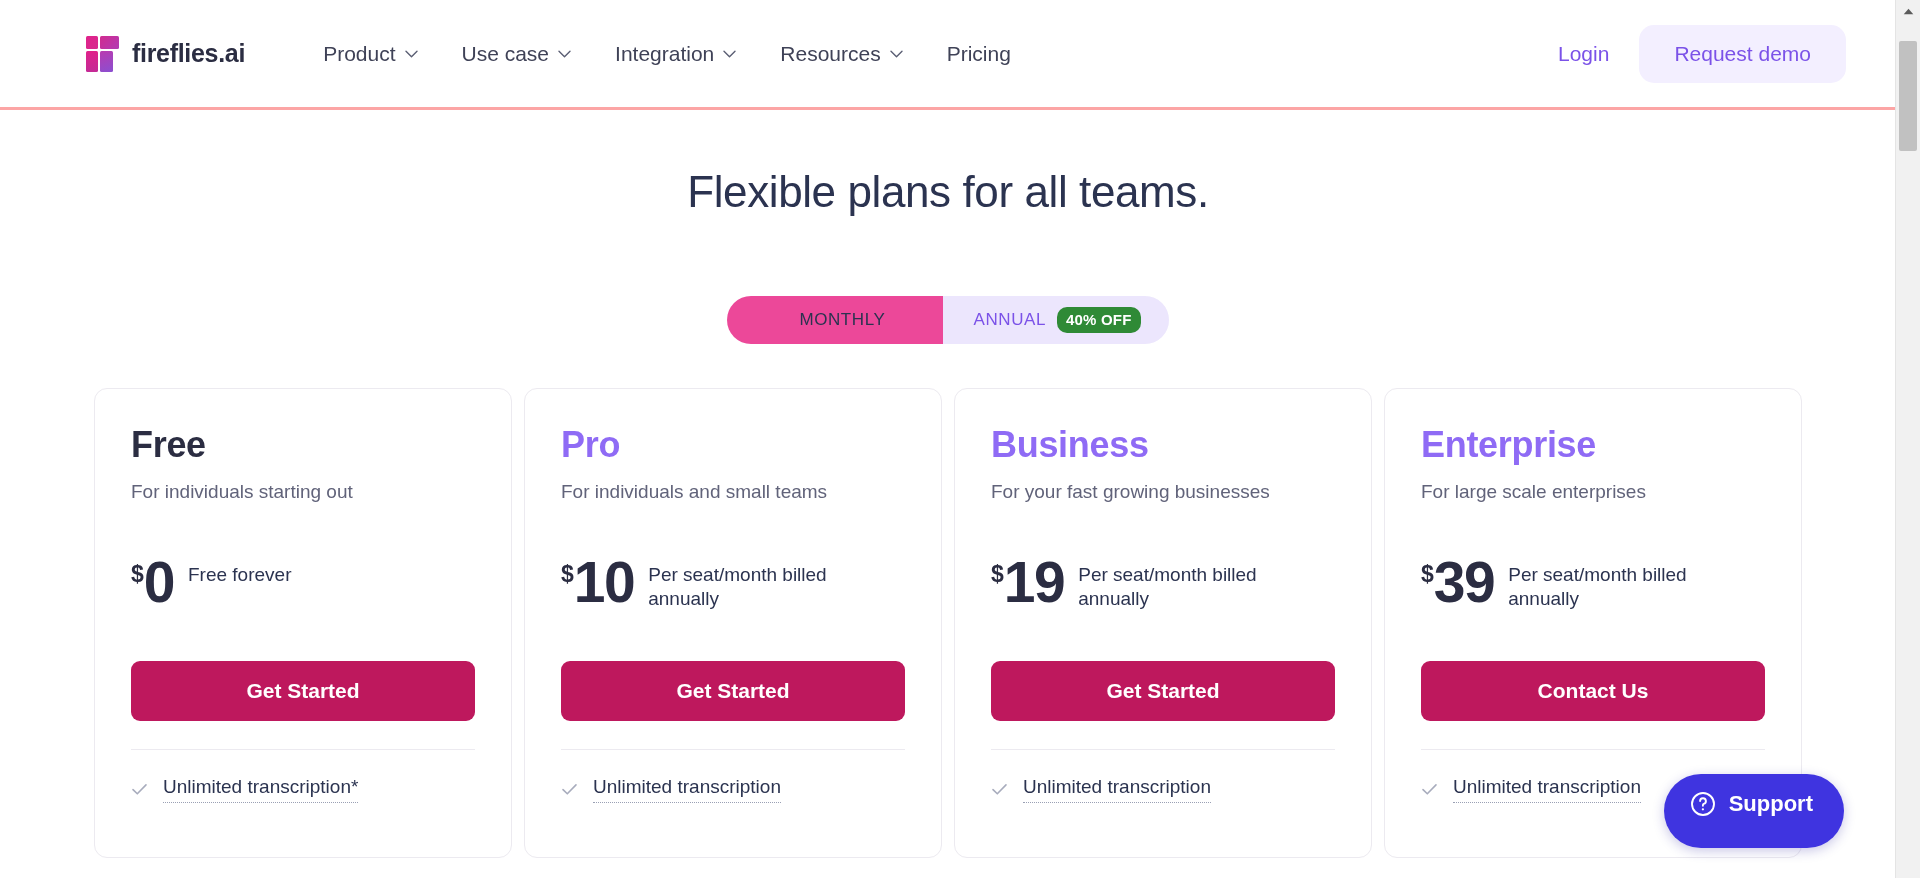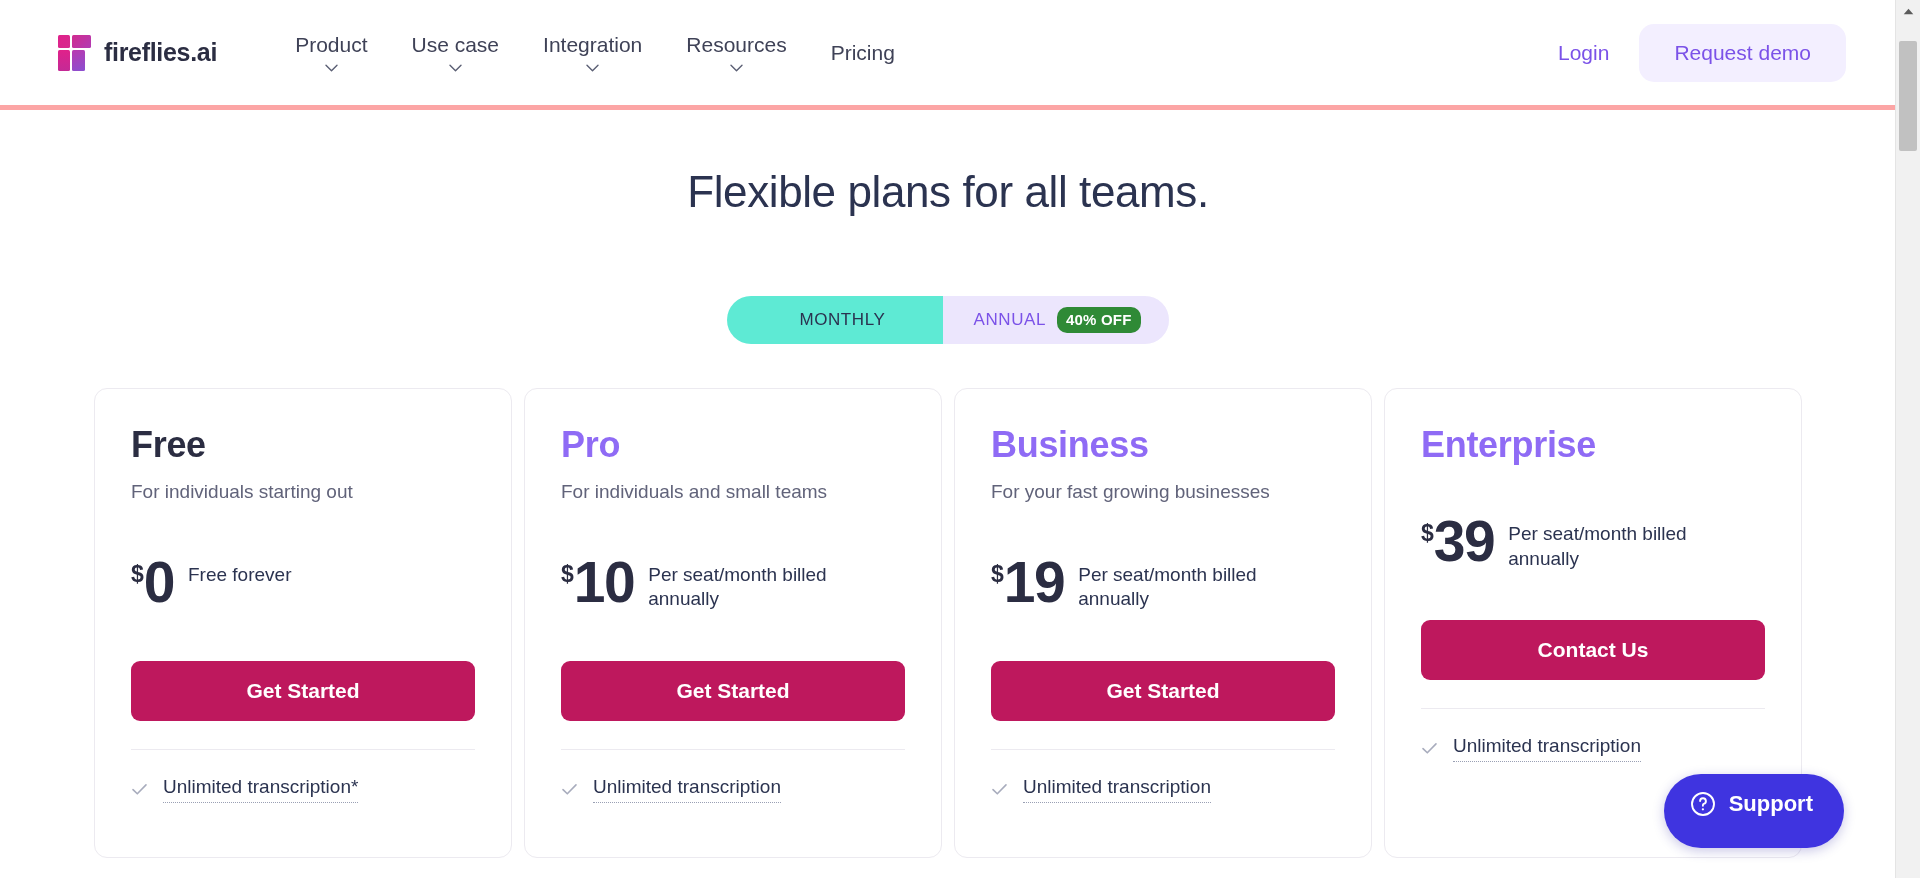--- a/index.html
+++ b/index.html
@@ -29,24 +29,24 @@
     overflow: hidden;
     background: #ffffff;
   }
 
   
   .header {
     position: relative;
     height: 110px;
     display: flex;
     align-items: center;
-    padding: 0 0 0 58px;
+    padding: 0 0 0 86px;
     box-sizing: border-box;
     background: #ffffff;
-    border-bottom: 5px solid #fca5a5;
+    border-bottom: 3px solid #fca5a5;
   }
   .brand {
     display: flex;
     align-items: center;
     gap: 13px;
     margin-right: 56px;
     text-decoration: none;
   }
   .logo-mark {
     width: 33px;
@@ -79,21 +79,20 @@
   .nav-item {
     display: flex;
     align-items: center;
     gap: 9px;
     font-size: 21px;
     color: #3f4257;
     padding: 0 22px;
     cursor: pointer;
     white-space: nowrap;
     user-select: none;
-    flex-direction: column;
   }
   .nav-item .label { line-height: 1; }
   .chev {
     width: 13px;
     height: 8px;
     flex: none;
     display: block;
   }
   .chev svg { display: block; }
 
@@ -154,21 +153,21 @@
     align-items: center;
     justify-content: center;
     gap: 11px;
     font-size: 17px;
     letter-spacing: 0.6px;
     cursor: pointer;
     user-select: none;
     white-space: nowrap;
   }
   .toggle-opt.monthly {
-    background: #5eead4;
+    background: #ec4899;
     color: #2b3350;
     padding: 0 58px 0 72px;
   }
   .toggle-opt.annual {
     background: #ece6fd;
     color: #7b52e8;
     padding: 0 28px 0 30px;
   }
   .off-badge {
     background: #2f8a36;
@@ -480,20 +479,21 @@
             <svg width="17" height="17" viewBox="0 0 17 17">
                 <path d="M2 8.6L6.3 12.8L15 3.9" fill="none" stroke="#a8acbd" stroke-width="1.6" stroke-linecap="round" stroke-linejoin="round"></path>
               </svg>
           </span>
           <span class="feature-text">Unlimited transcription</span>
         </div>
       </div>
 
       <div class="card">
         <h2 class="plan-name purple">Enterprise</h2>
+        <p class="plan-desc">For large scale enterprises</p>
         <div class="price-row">
           <span class="currency">$</span>
           <span class="amount">39</span>
           <span class="price-note">Per seat/month billed annually</span>
         </div>
         <button class="cta">Contact Us</button>
         <div class="divider"></div>
         <div class="feature-row">
           <span class="check-icon">
             <svg width="17" height="17" viewBox="0 0 17 17">

